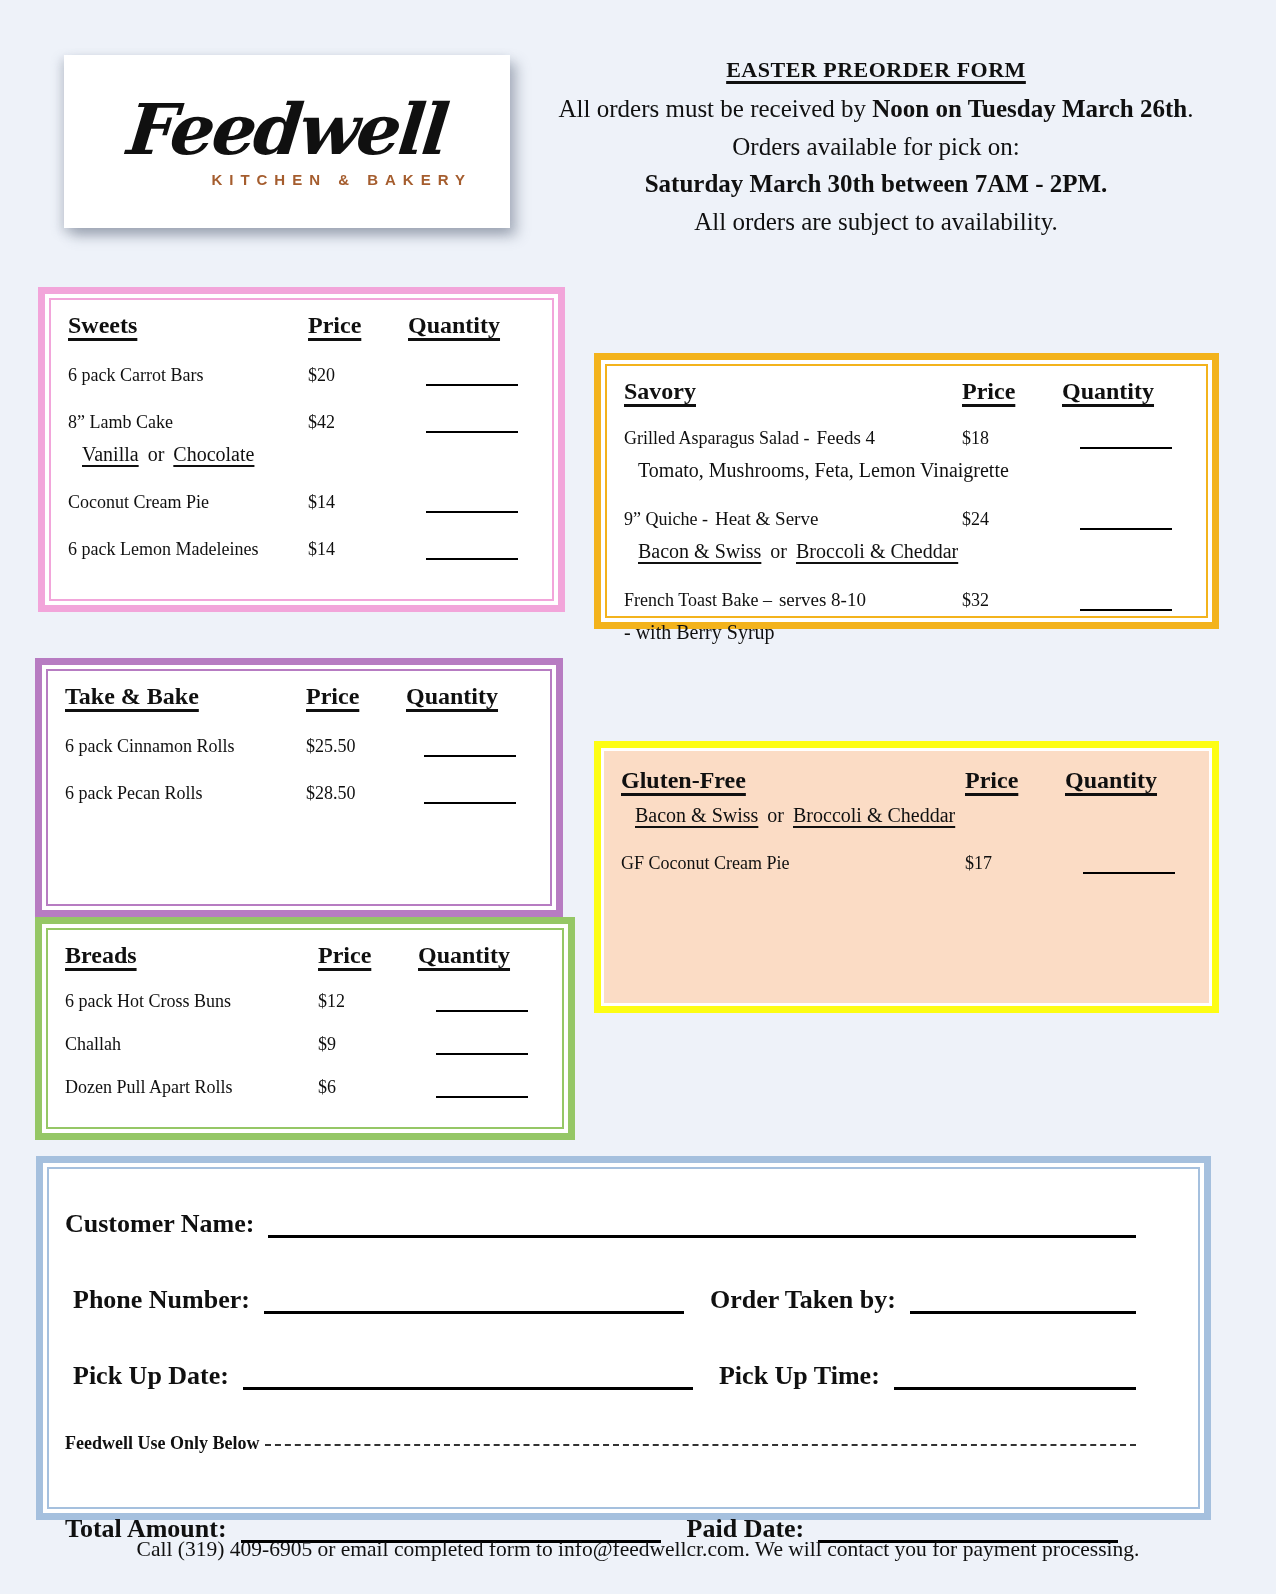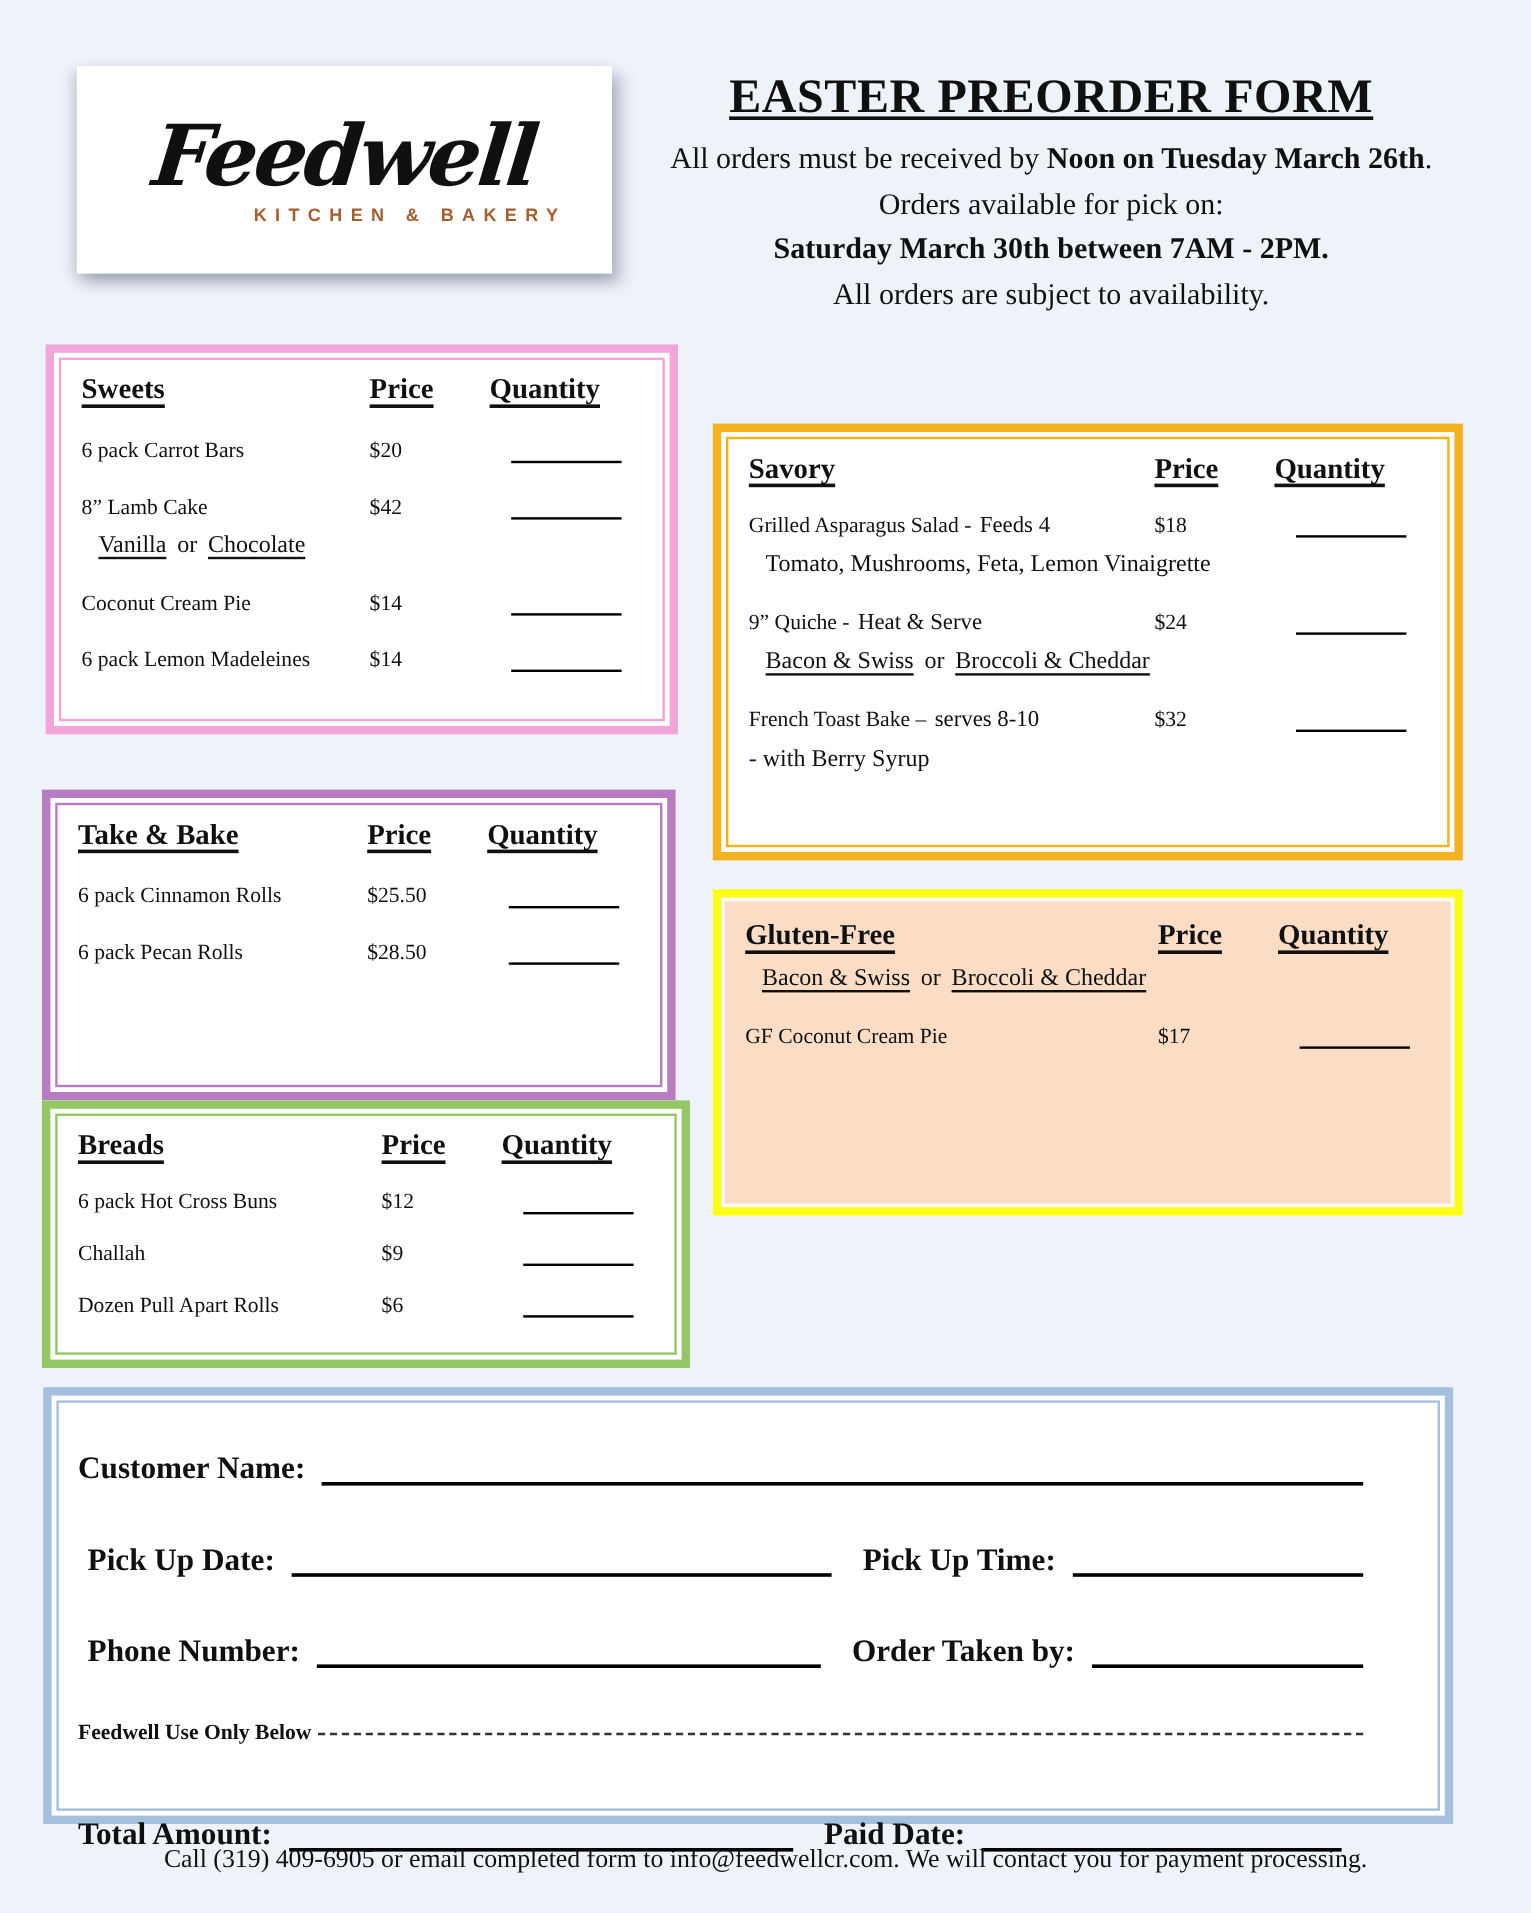--- a/index.html
+++ b/index.html
@@ -24,31 +24,31 @@
   .logo-tagline {
     align-self:flex-end; margin:6px 38px 0 0;
     font-family:"Liberation Sans","DejaVu Sans",sans-serif;
     font-size:15px; font-weight:bold; letter-spacing:7px;
     color:var(--tagline-color,#a55d2e);
   }
 
   
   .header { position:absolute; left:540px; top:50px; width:672px; text-align:center; font-size:25px; line-height:1.5; }
   .header .title {
-    display:inline-block; font-size:40px; font-weight:bold; letter-spacing:.5px;
+    display:inline-block; font-size:22px; font-weight:bold; letter-spacing:.5px;
     text-decoration:underline; text-decoration-thickness:3px; text-underline-offset:4px; margin-bottom:4px;
   }
   .bold { font-weight:bold; }
 
   
   .box { position:absolute; border:7px solid var(--bc); background:#fff; padding:4px; }
   .box-inner { width:100%; height:100%; border:2px solid var(--bc); padding:10px 16px 12px 17px; }
 
   .sweets     { --bc:var(--sweets-border,#f2a5da);     left:38px;  top:287px; width:527px; height:325px; }
-  .savory     { --bc:var(--savory-border,#f3b31c);     left:594px; top:353px; width:625px; height:364px; }
+  .savory     { --bc:var(--savory-border,#f3b31c);     left:594px; top:353px; width:625px; height:276px; }
   .takebake   { --bc:var(--take-bake-border,#b77cc2);  left:35px;  top:658px; width:528px; height:259px; }
   .glutenfree { --bc:var(--gluten-free-border,#fdfd14);left:594px; top:741px; width:625px; height:272px; padding:3px; }
   .glutenfree .box-inner { border:none; background:var(--gluten-free-bg,#fbdcc5); padding-top:14px; }
   .breads     { --bc:var(--breads-border,#95c766);     left:35px;  top:917px; width:540px; height:223px; }
 
   .mrow { display:grid; grid-template-columns:1fr 100px 128px; align-items:baseline; margin-top:26px; }
   .mrow.tight { margin-top:22px; }
   .mhead { margin-top:2px; }
   .mtitle,.colh {
     font-weight:bold; font-size:24px;
@@ -227,32 +227,32 @@
       </div>
     </div>
   </section>
 
   <section class="customer">
     <div class="customer-inner">
       <div class="crow row-name">
         <span class="clabel">Customer Name:</span>
         <span class="fill grow"></span>
       </div>
+      <div class="crow row-phone">
+        <span class="clabel">Phone Number:</span>
+        <span class="fill w420"></span>
+        <span class="clabel gap">Order Taken by:</span>
+        <span class="fill grow"></span>
+      </div>
       <div class="crow row-date">
         <span class="clabel">Pick Up Date:</span>
         <span class="fill w450"></span>
         <span class="clabel gap">Pick Up Time:</span>
         <span class="fill grow"></span>
       </div>
-      <div class="crow row-phone">
-        <span class="clabel">Phone Number:</span>
-        <span class="fill w420"></span>
-        <span class="clabel gap">Order Taken by:</span>
-        <span class="fill grow"></span>
-      </div>
       <div class="crow row-office">
         <span class="office-label">Feedwell Use Only Below</span>
         <span class="dashline"></span>
       </div>
       <div class="crow row-total">
         <span class="clabel">Total Amount:</span>
         <span class="fill w420"></span>
         <span class="clabel gap">Paid Date:</span>
         <span class="fill w300"></span>
       </div>

